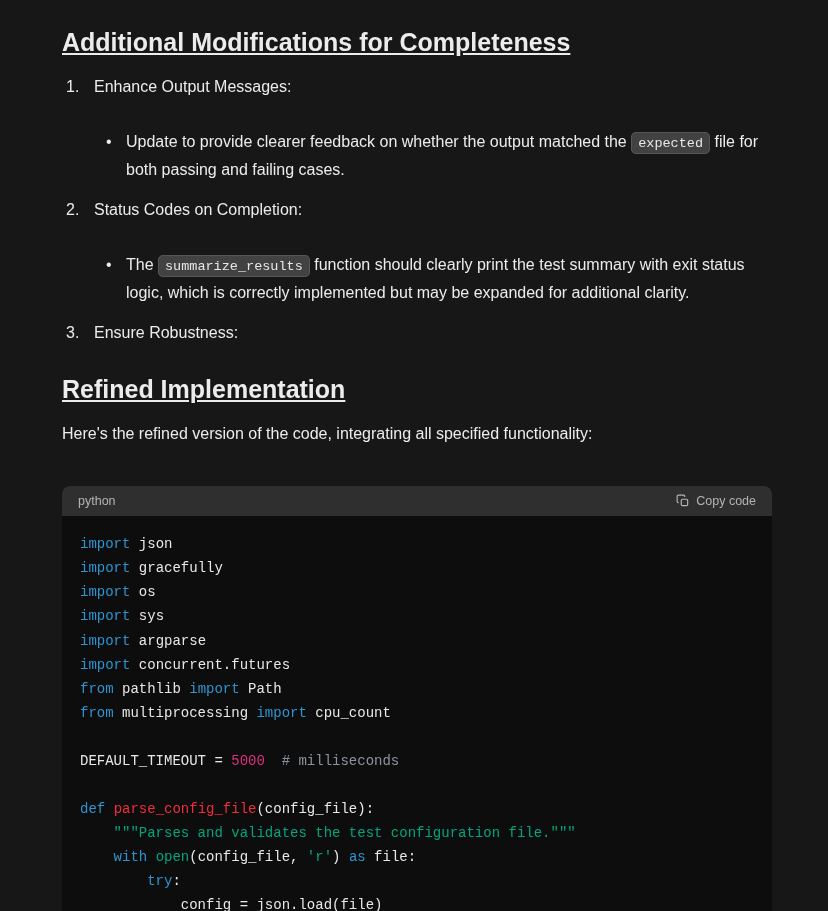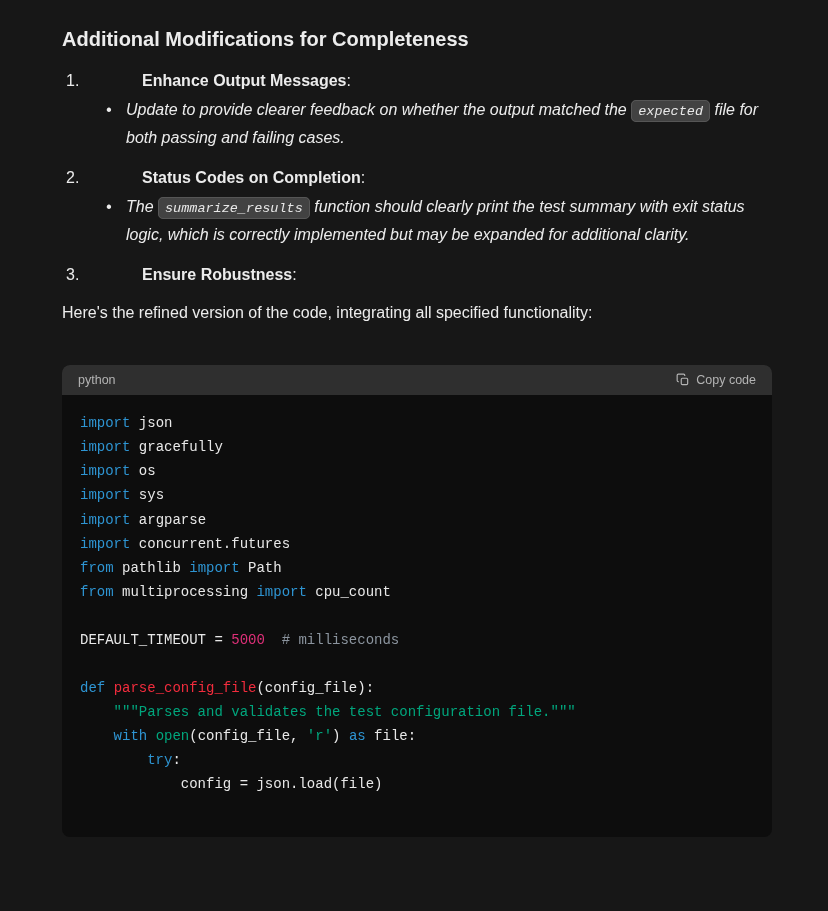--- a/index.html
+++ b/index.html
@@ -9,25 +9,26 @@
     font-family: -apple-system, BlinkMacSystemFont, "Segoe UI", Helvetica, Arial, sans-serif;
     width: 828px;
     height: 911px;
     overflow: hidden;
     padding: 0;
   }
   .content {
     padding: 20px 56px 0 62px;
   }
   h2 {
-    font-size: 20px;
+    font-size: 25px;
     font-weight: 700;
     color: #ececec;
     margin-bottom: 18px;
     margin-top: 8px;
+    text-decoration: underline;
   }
   h2.refined { margin-top: 30px; margin-bottom: 18px; }
   ol {
     list-style: none;
     counter-reset: item;
     margin-left: 4px;
   }
   ol > li {
     counter-increment: item;
     position: relative;
@@ -36,26 +37,25 @@
     font-size: 16px;
     line-height: 1.55;
   }
   ol > li::before {
     content: counter(item) ".";
     position: absolute;
     left: 0;
     top: 0;
     color: #ececec;
   }
-  .item-title { font-weight: 700; margin-left: 48px; }
+  .item-title { font-weight: 400; }
   ul {
     list-style: none;
-    margin-top: 2px;
+    margin-top: 28px;
     margin-left: 4px;
-    font-style: italic;
   }
   ul > li {
     position: relative;
     padding-left: 28px;
     font-size: 16px;
     line-height: 1.75;
     margin-bottom: 6px;
   }
   ul > li::before {
     content: "•";
@@ -141,20 +141,21 @@
         <li>
           <span>The </span><code class="inline">summarize_results</code><span> function should clearly print the test summary with exit status logic, which is correctly implemented but may be expanded for additional clarity.</span>
         </li>
       </ul>
     </li>
     <li>
       <span class="item-title">Ensure Robustness</span><span>:</span>
     </li>
   </ol>
 
+  <h2 class="refined">Refined Implementation</h2>
   <p class="para">Here's the refined version of the code, integrating all specified functionality:</p>
 
   <div class="codeblock">
     <div class="codeheader">
       <span>python</span>
       <span class="copybtn">
         <svg viewBox="0 0 24 24" fill="none" stroke="currentColor" stroke-width="2">
           <rect x="9" y="9" width="11" height="11" rx="2"></rect>
           <path d="M5 15H4a2 2 0 0 1-2-2V4a2 2 0 0 1 2-2h9a2 2 0 0 1 2 2v1"></path>
         </svg>

